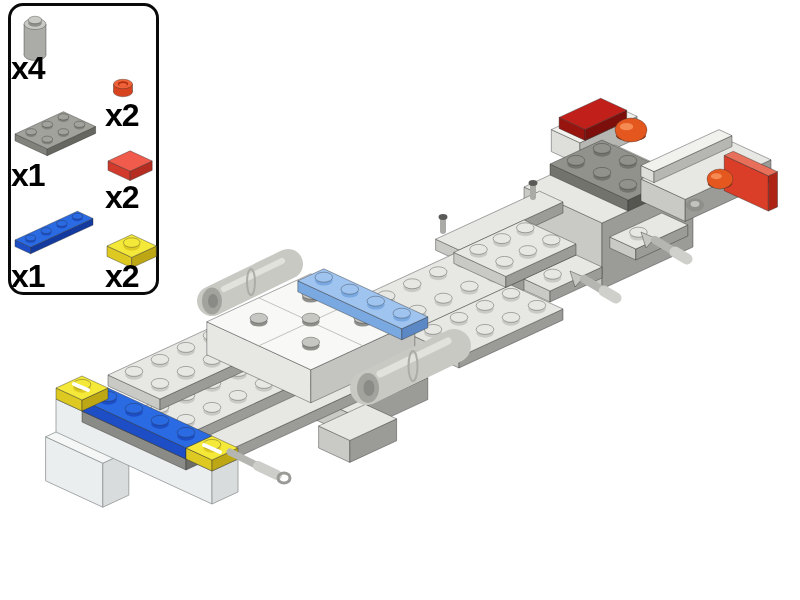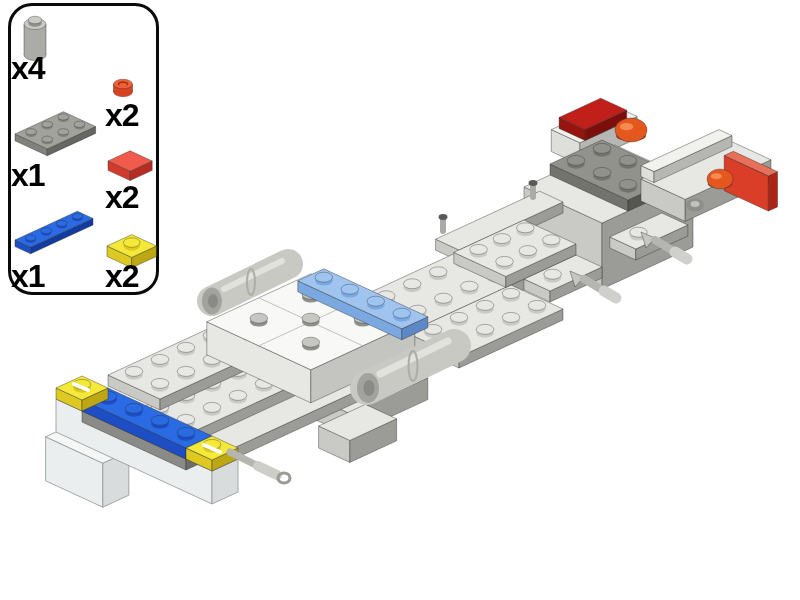--- a/index.html
+++ b/index.html
@@ -1,21 +1,21 @@
 <!DOCTYPE html>
 <html><head>
 <meta charset="utf-8">
 <style>
   html,body{margin:0;padding:0;background:#ffffff;}
   .canvas{position:relative;width:800px;height:600px;background:#ffffff;overflow:hidden;
           font-family:"Liberation Sans",sans-serif;}
   .model-svg{position:absolute;left:0;top:0;}
   svg{overflow:visible;}
   .parts-panel{position:absolute;left:8px;top:3px;width:151px;height:292px;box-sizing:border-box;
-               border:3px solid #0a0a0a;border-radius:24px;background:#ffffff;}
+               border:3px solid #0a0a0a;border-radius:15px;background:#ffffff;}
   .qty{position:absolute;font-weight:bold;font-size:32px;line-height:1;letter-spacing:-1px;color:#000;}
   .thumb{position:absolute;}
   .t0{left:2px;top:2px;}   .q0{left:0px;top:46px;}
   .t1{left:94px;top:60px;} .q1{left:94px;top:93px;}
   .t2{left:0px;top:94px;}  .q2{left:0px;top:153px;}
   .t3{left:94px;top:138px;}.q3{left:94px;top:175px;}
   .t4{left:0px;top:198px;} .q4{left:0px;top:254px;}
   .t5{left:92px;top:220px;}.q5{left:94px;top:254px;}
 </style>
 </head>

